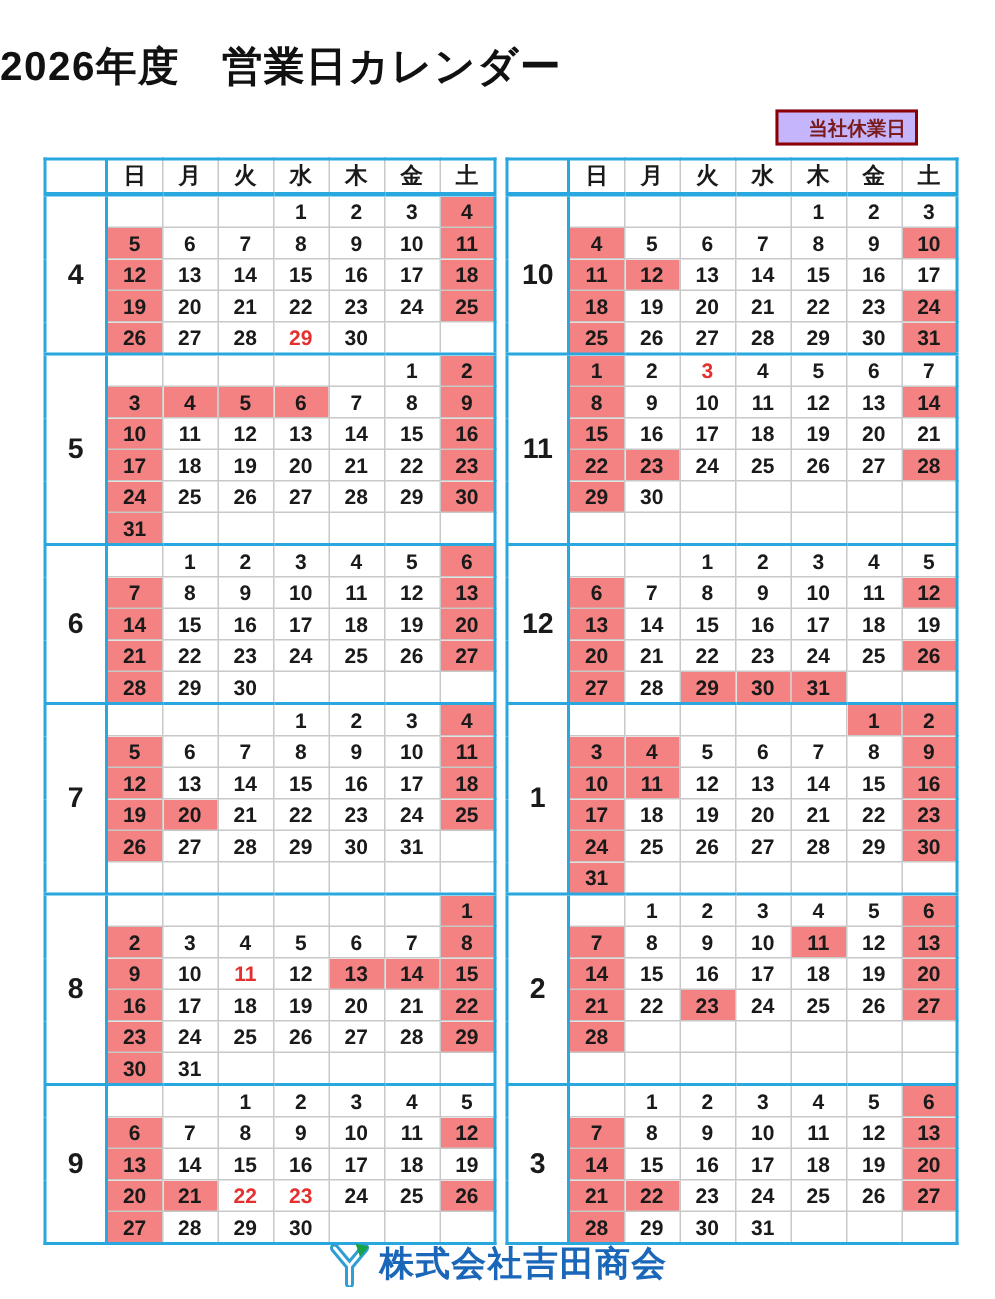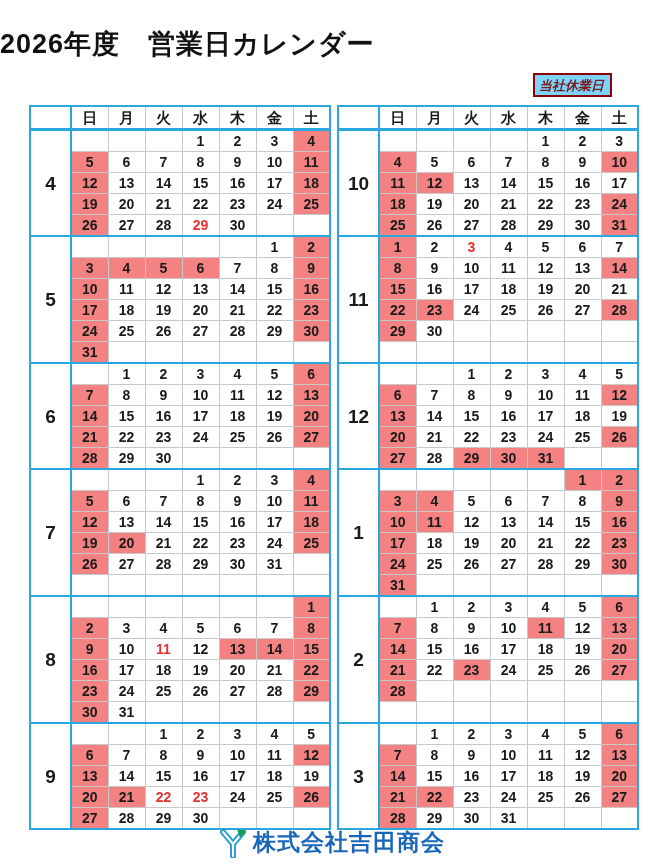--- a/index.html
+++ b/index.html
@@ -6,22 +6,22 @@
   body {
     width:663px; height:866px; background:#ffffff; position:relative; overflow:hidden;
     font-family:"Liberation Sans","DejaVu Sans",sans-serif;
   }
   .title {
     text-align:left; margin:26px 0 0 0; font-size:27px; font-weight:bold;
     color:#111; letter-spacing:1px;
   }
   .legend {
     position:absolute; top:73px; right:51px;
-    background:#7dd3fc; border:2px solid #8B0000; color:#7a1a1a;
-    font-size:13px; line-height:1; padding:4px 6px 3px 4px; font-weight:bold;font-style:italic;
+    background:#c4b5fd; border:2px solid #8B0000; color:#7a1a1a;
+    font-size:13px; line-height:1; padding:4px 6px 3px 20px; font-weight:bold;
   }
   .cal-wrap {display:flex; gap:6px; margin:43px 0 0 29px;}
   table.cal {
     border-collapse:collapse; table-layout:fixed; border:2px solid #29A8E0;
   }
   table.cal col.mcol {width:41px;}
   table.cal col.dcol {width:37px;}
   table.cal th, table.cal td {
     padding:0; text-align:center; vertical-align:middle;
     border:1px solid #C8C8C8; line-height:1;

